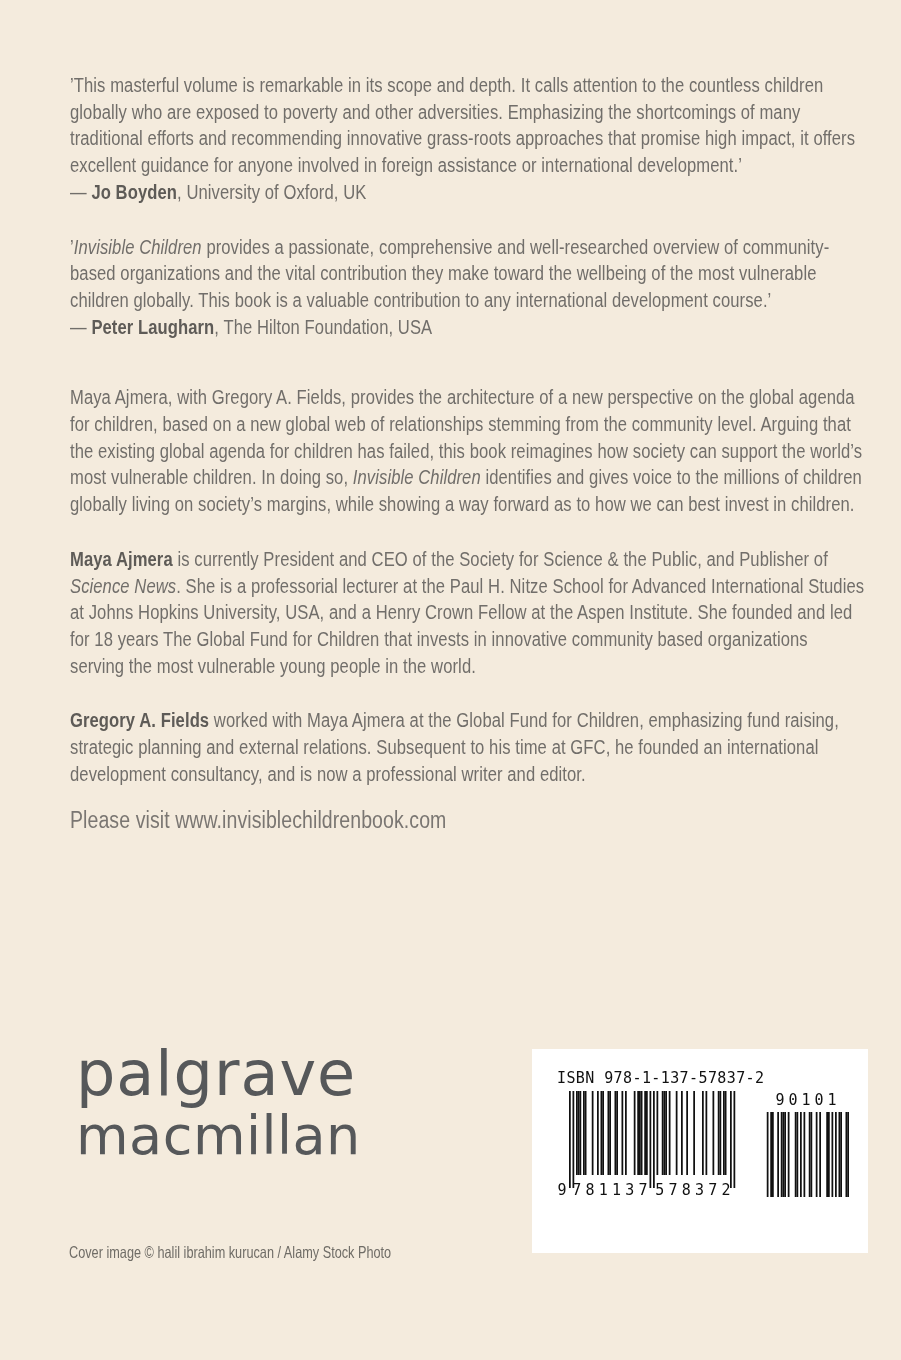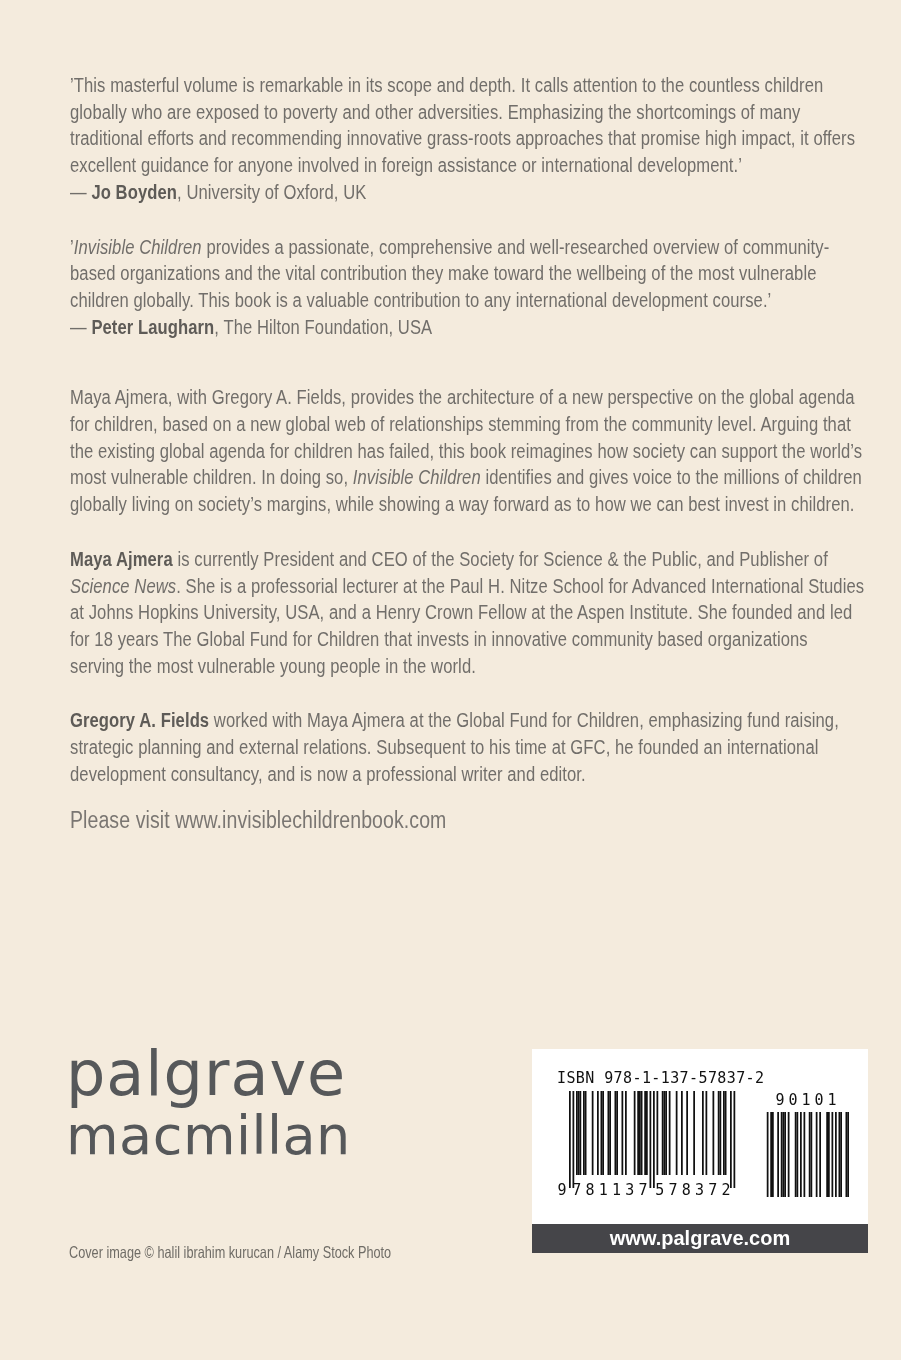--- a/index.html
+++ b/index.html
@@ -21,21 +21,21 @@
   }
   .para { margin: 0 0 28px 0; }
   .para.gap-lg { margin-bottom: 44px; }
   .para.tight { margin-bottom: 18px; }
   .b { font-weight: bold; color: #5e5b57; }
   .i { font-style: italic; }
   .visit { font-size: 23.5px; line-height: 30px; color: #7a7672; }
 
   
   .logo {
-    position: absolute; left: 66px; top: 1038px;
+    position: absolute; left: 76px; top: 1038px;
     color: #56585a;
     font-family: "DejaVu Sans", sans-serif;
   }
   .logo-line1 { font-size: 62px; line-height: 72px; letter-spacing: 1px; }
   .logo-line2 { font-size: 54px; line-height: 52px; letter-spacing: 0.5px; }
 
   
   .barcode-box {
     position: absolute; left: 532px; top: 1049px;
     width: 336px; height: 204px;
@@ -167,18 +167,15 @@
         <rect x="54.25" y="21" width="1.75" height="85"></rect>
         <rect x="61.25" y="21" width="1.75" height="85"></rect>
         <rect x="63.00" y="21" width="1.75" height="85"></rect>
         <rect x="66.50" y="21" width="1.75" height="85"></rect>
         <rect x="70.00" y="21" width="1.75" height="85"></rect>
         <rect x="73.50" y="21" width="1.75" height="85"></rect>
         <rect x="75.25" y="21" width="1.75" height="85"></rect>
         <rect x="80.50" y="21" width="1.75" height="85"></rect>
         <rect x="82.25" y="21" width="1.75" height="85"></rect>
       </svg></div>
-  <div class="strip">
-    <span>www.palgrave.com</span>
-  </div>
 </div>
 
 <div class="credit">Cover image © halil ibrahim kurucan / Alamy Stock Photo</div>
 
 </body></html>

